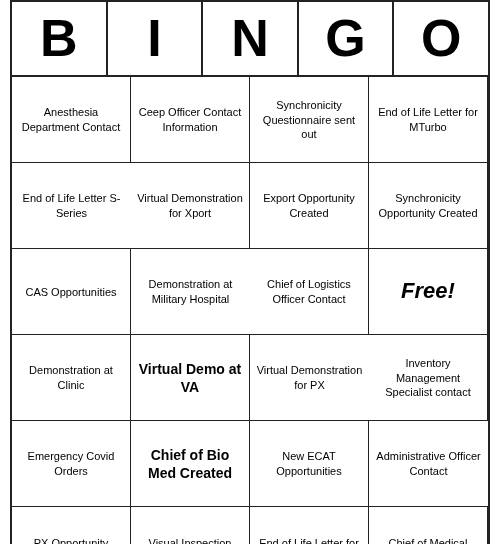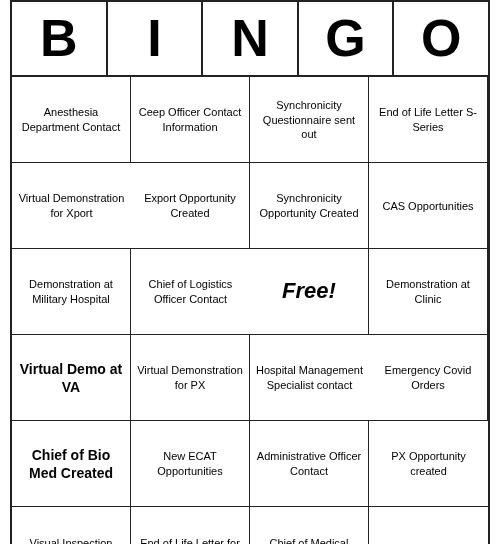--- a/index.html
+++ b/index.html
@@ -86,20 +86,23 @@
   <div class="bingo-cell">
         <span class="cell-text">Anesthesia Department Contact</span>
       </div>
       <div class="bingo-cell">
         <span class="cell-text">Ceep Officer Contact Information</span>
       </div>
       <div class="bingo-cell">
         <span class="cell-text">Synchronicity Questionnaire sent out</span>
       </div>
       <div class="bingo-cell">
+        <span class="cell-text">End of Life Letter for MTurbo</span>
+      </div>
+      <div class="bingo-cell">
         <span class="cell-text">End of Life Letter S- Series</span>
       </div>
       <div class="bingo-cell">
         <span class="cell-text">Virtual Demonstration for Xport</span>
       </div>
       <div class="bingo-cell">
         <span class="cell-text">Export Opportunity Created</span>
       </div>
       <div class="bingo-cell">
         <span class="cell-text">Synchronicity Opportunity Created</span>
@@ -119,21 +122,21 @@
       <div class="bingo-cell">
         <span class="cell-text">Demonstration at Clinic</span>
       </div>
       <div class="bingo-cell large-text">
         <span class="cell-text">Virtual Demo at VA</span>
       </div>
       <div class="bingo-cell">
         <span class="cell-text">Virtual Demonstration for PX</span>
       </div>
       <div class="bingo-cell">
-        <span class="cell-text">Hospital Management Specialist contact</span>
+        <span class="cell-text">Inventory Management Specialist contact</span>
       </div>
       <div class="bingo-cell">
         <span class="cell-text">Emergency Covid Orders</span>
       </div>
       <div class="bingo-cell large-text">
         <span class="cell-text">Chief of Bio Med Created</span>
       </div>
       <div class="bingo-cell">
         <span class="cell-text">New ECAT Opportunities</span>
       </div>

